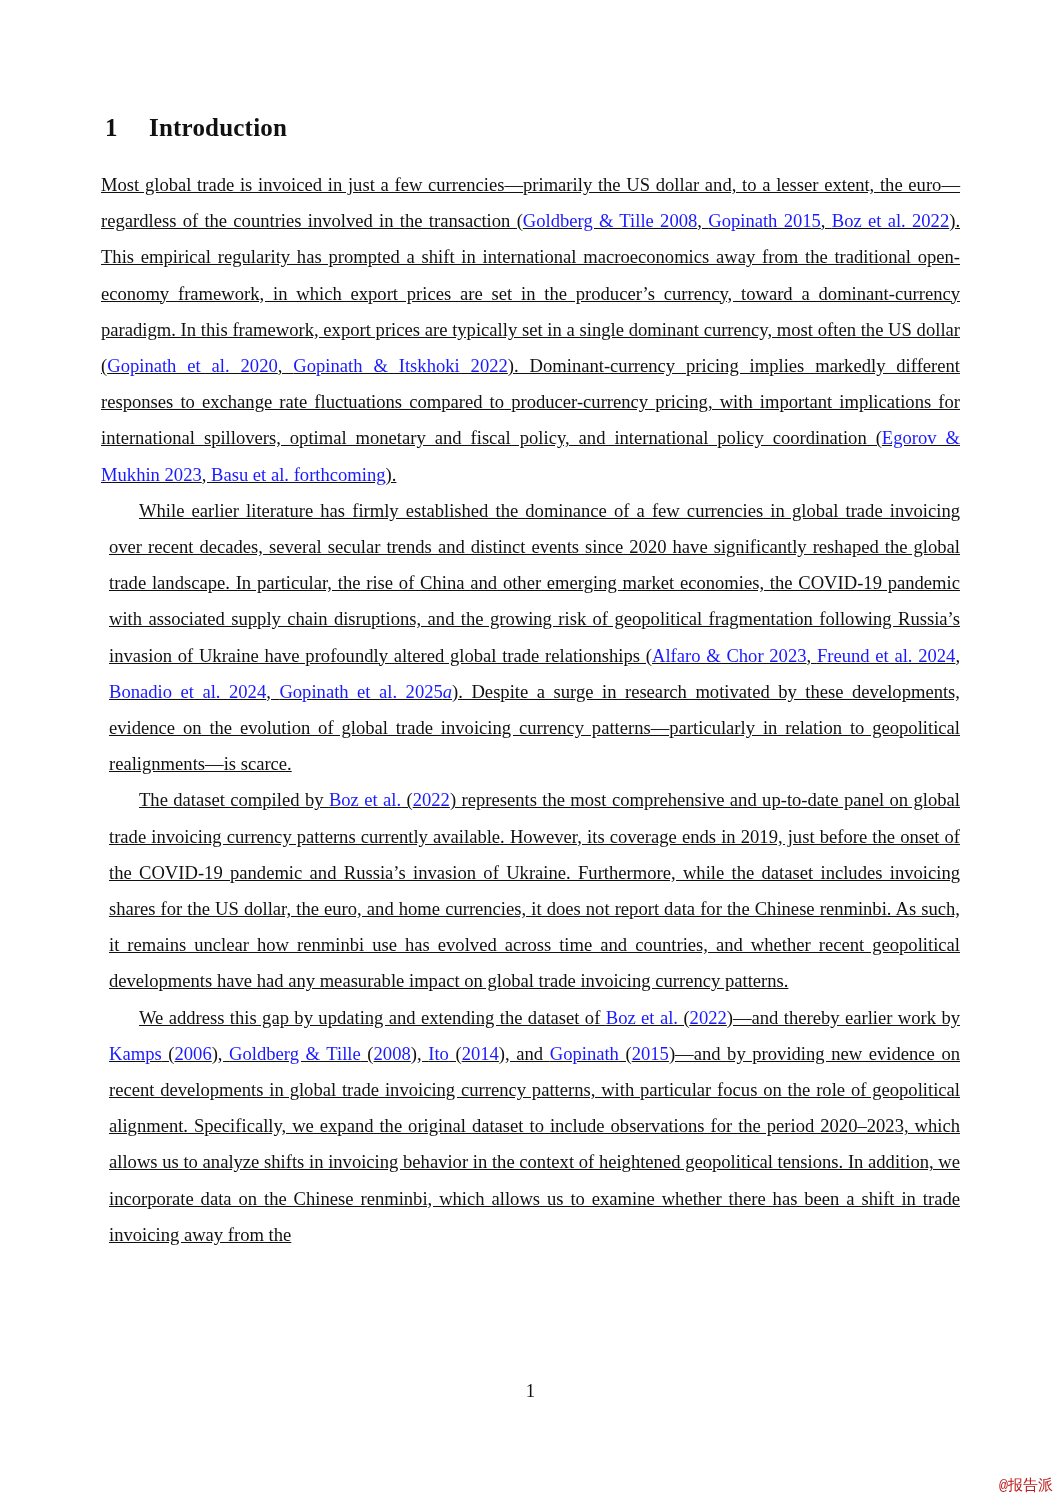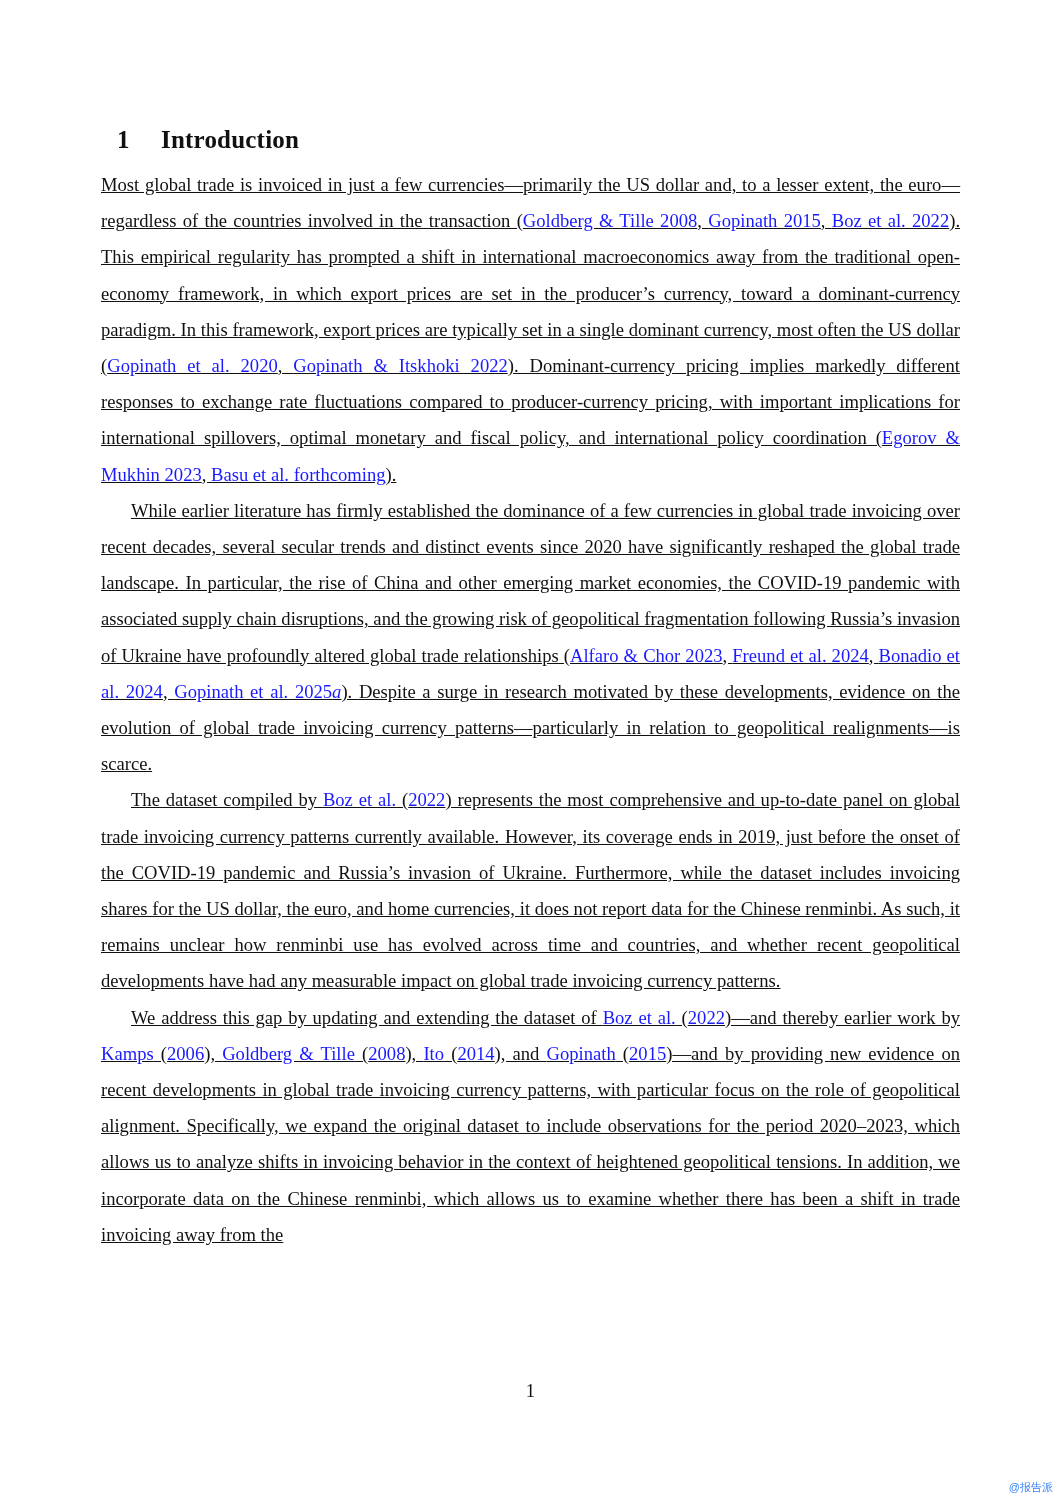--- a/index.html
+++ b/index.html
@@ -4,39 +4,39 @@
 <style>
   html, body { margin: 0; padding: 0; background: #ffffff; }
   body { width: 1061px; height: 1500px; position: relative; overflow: hidden; }
   .page {
     position: absolute; left: 101px; top: 0; width: 859px;
     font-family: "Liberation Serif", "DejaVu Serif", serif;
     color: #111111;
   }
   .section-heading {
     position: absolute; top: 110px; left: 0;
-    font-size: 25px; font-weight: bold; margin: 16px; letter-spacing: 0.2px;
+    font-size: 25px; font-weight: bold; margin: 4px; letter-spacing: 0.2px;
   }
   .section-heading .num { display: inline-block; width: 44px; }
   .body-text {
     position: absolute; top: 167px; left: 0; width: 859px; text-decoration: underline;
   }
   .para {
     font-size: 18.6px; line-height: 36.2px; text-align: justify;
     margin: 0; hyphens: manual;
   }
-  .para.indent { text-indent: 30px; }
+  .para.indent { text-indent: 30px; margin-left: 8px; }
   .cite { color: #1a1aff; text-decoration: none; cursor: pointer; }
   .page-number {
     position: absolute; top: 1380px; left: 0; width: 859px; text-align: center;
     font-size: 18.6px;
   }
   .watermark {
     position: absolute; right: 8px; bottom: 5px;
-    font-family: Liberation Sans, sans-serif; font-size: 11px; color: #3b82f6;
+    font-family: Liberation Mono, monospace; font-size: 15px; color: #b91c1c;
   }
 </style>
 </head>
 <body>
 
 <div class="page">
   <h2 class="section-heading">
     <span class="num">1</span><span>Introduction</span>
   </h2>
 

